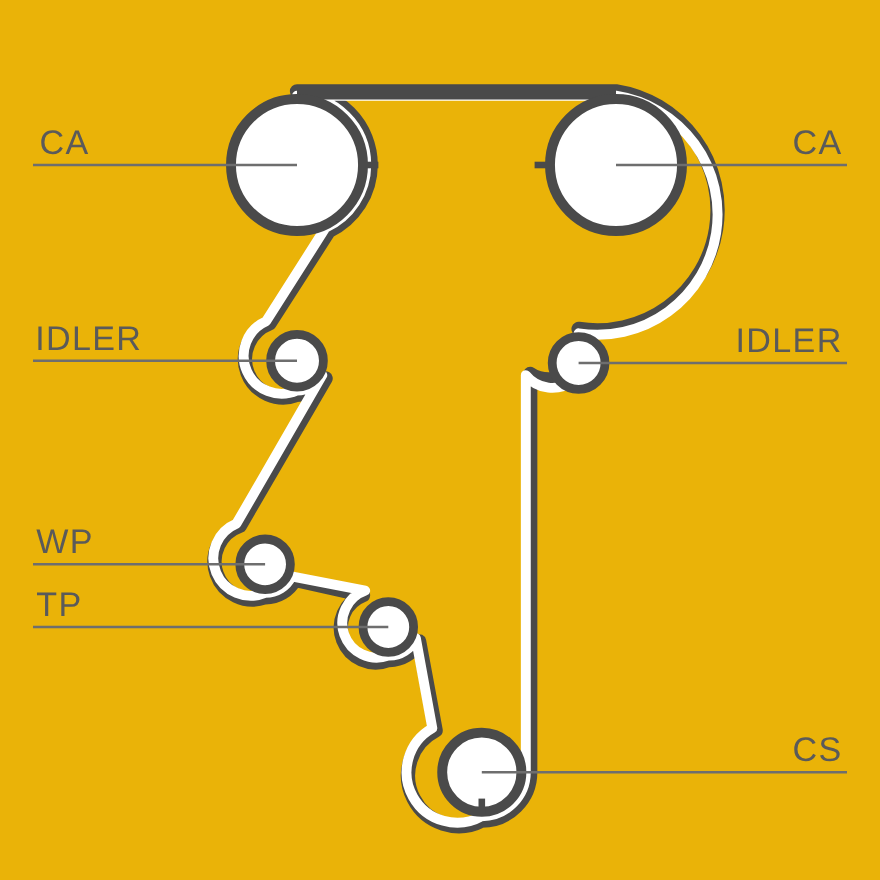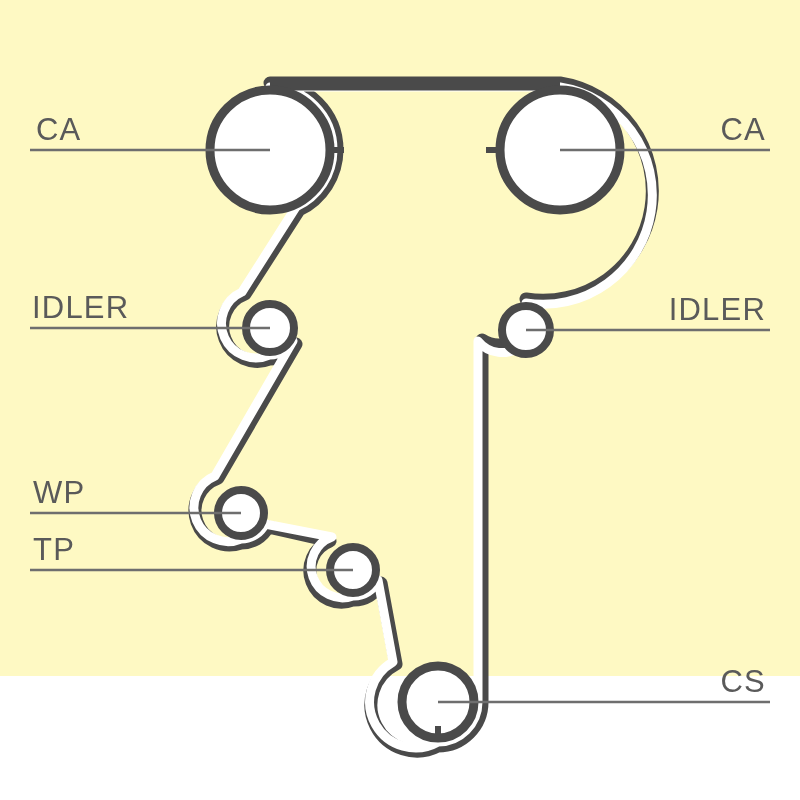--- a/index.html
+++ b/index.html
@@ -10,22 +10,22 @@
   }
   body {
     width: 800px;
     height: 800px;
     font-family: "Liberation Sans", sans-serif;
     overflow: hidden;
   }
   #diagram-root {
     position: relative;
     width: 800px;
-    height: 676px;
-    background: #fef9c3;
+    height: 800px;
+    background: #eab308;
   }
   svg#belt-diagram {
     display: block;
     width: 800px;
     height: 800px;
   }
   .belt-path {
     fill: none;
     stroke: #4a4a4a;
     stroke-width: 13;

